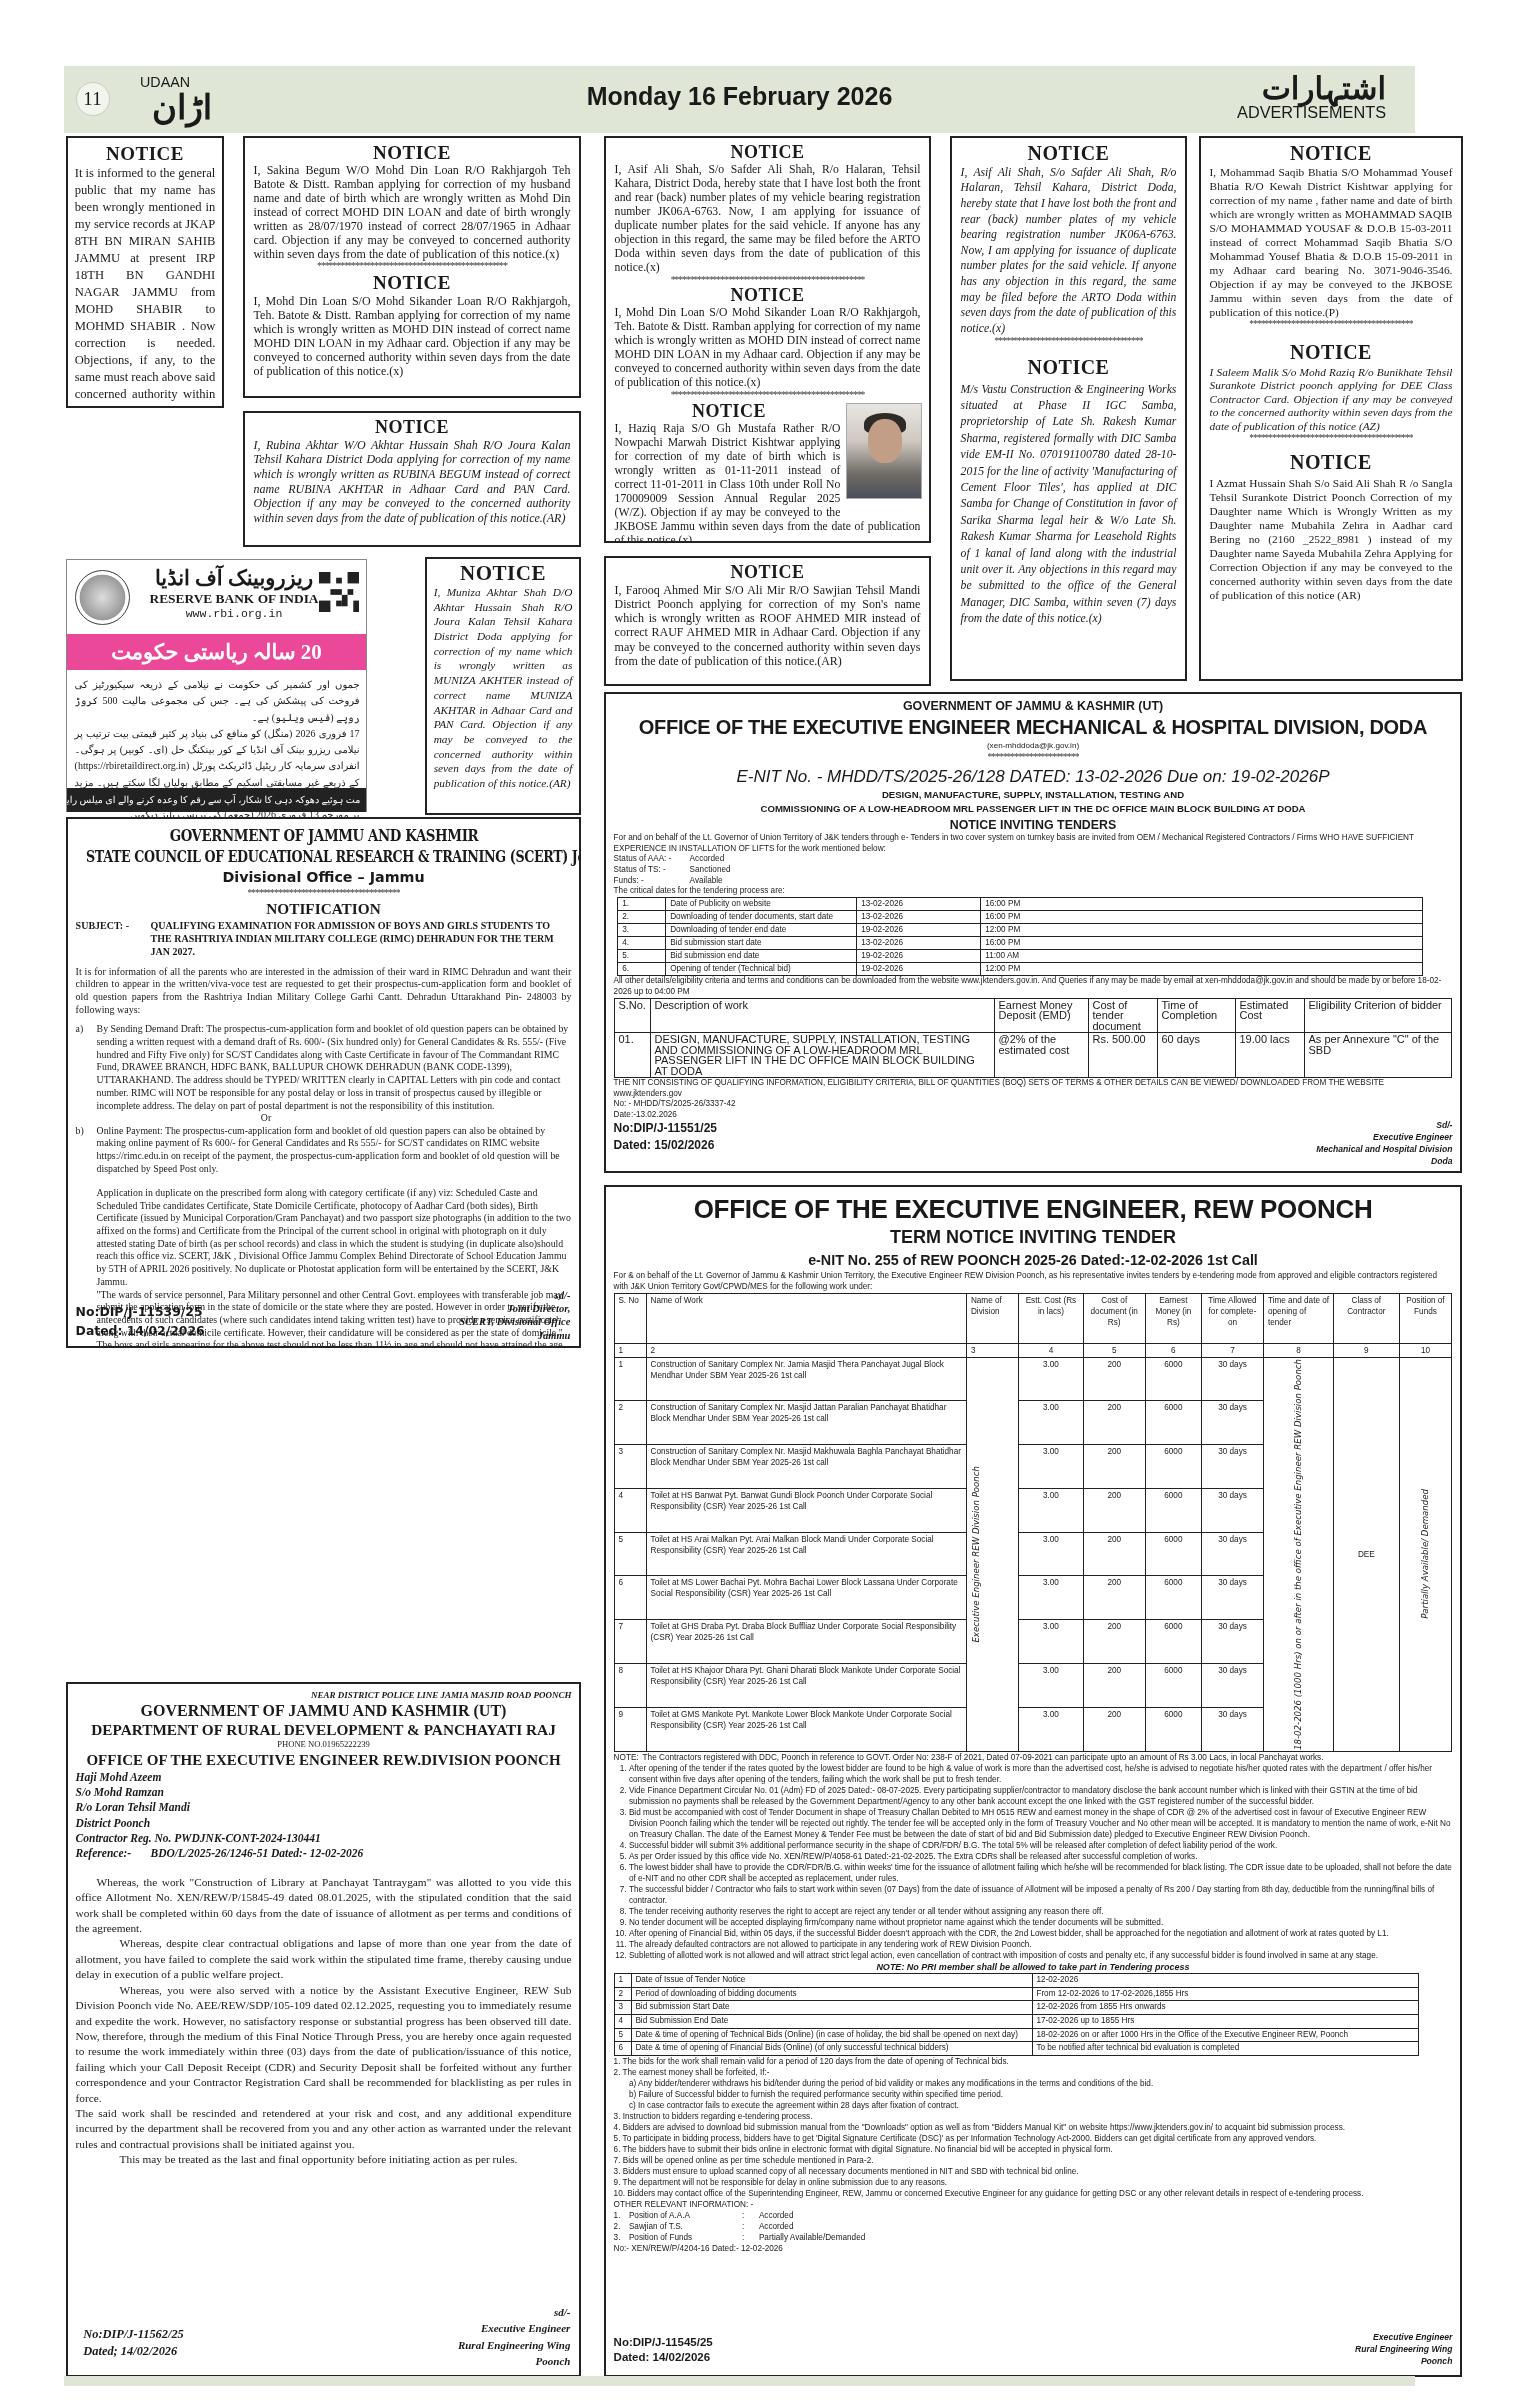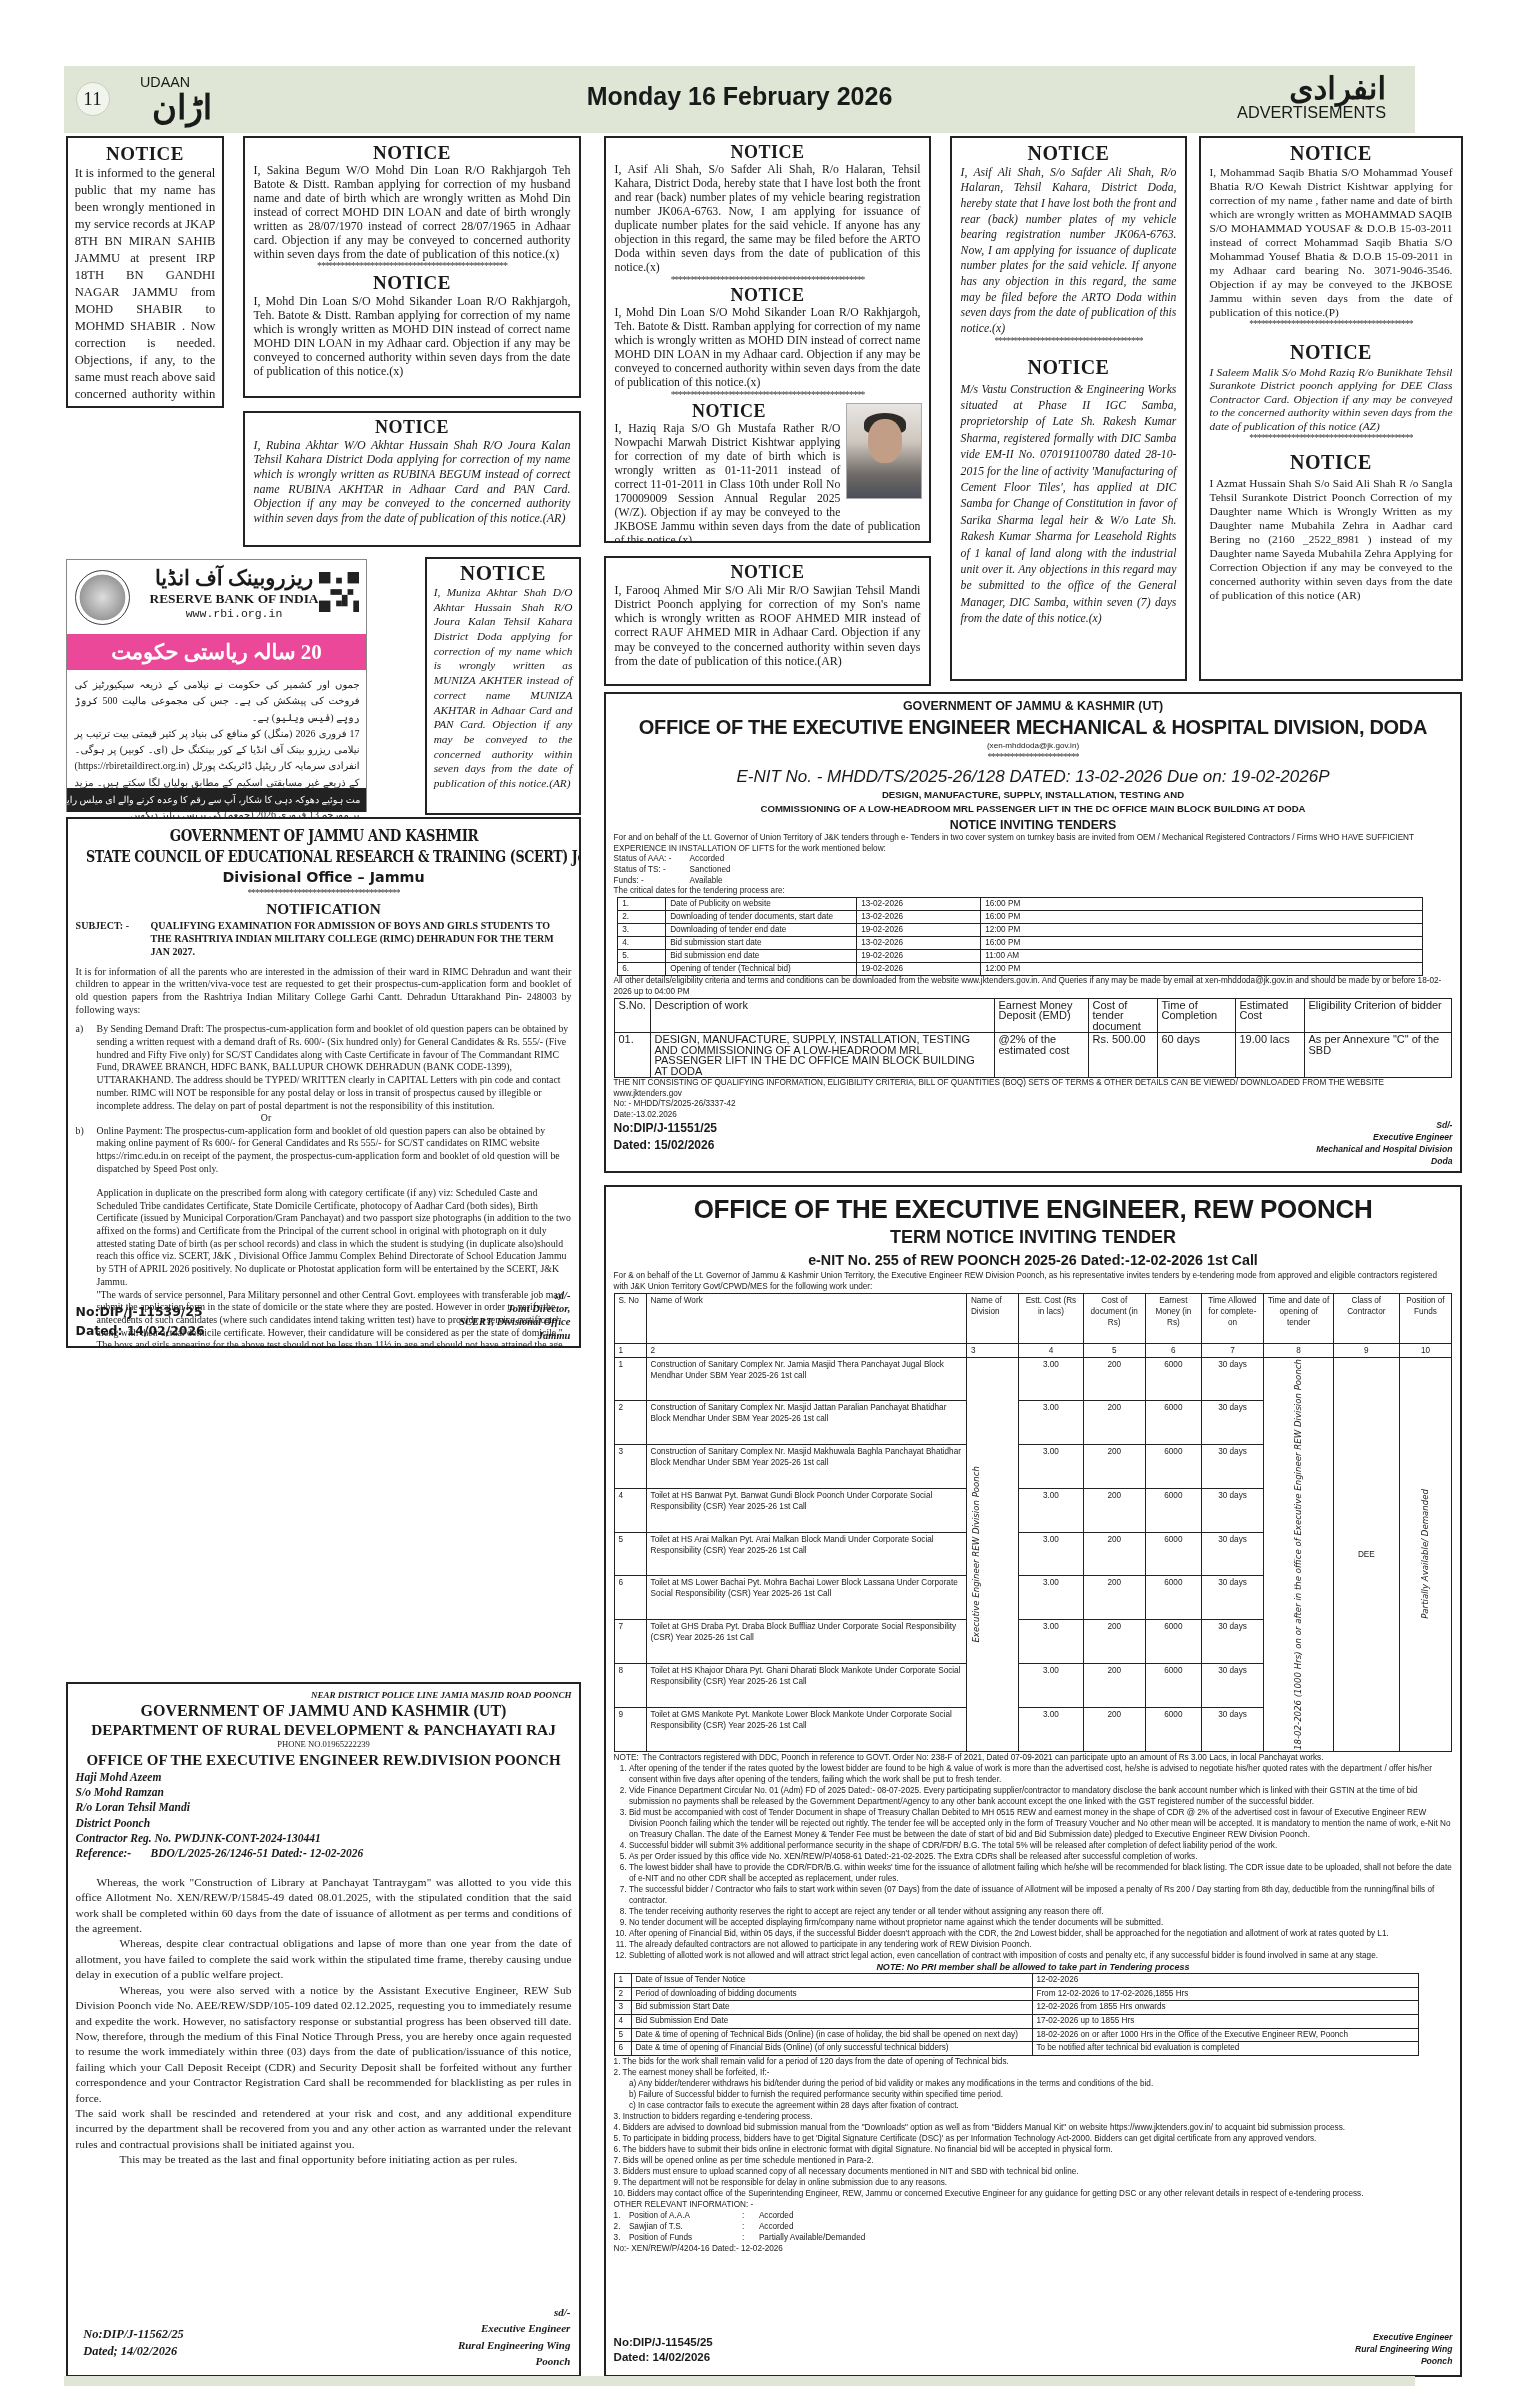--- a/index.html
+++ b/index.html
@@ -36,21 +36,21 @@
 </style>
 </head>
 <body>
 
 <div class="abs header">
   <div class="pgnum">11</div>
   <div class="logo-en">UDAAN</div>
   <div class="logo-ur">اڑان</div>
   <div class="hdate">Monday 16 February 2026</div>
   <div class="hright">
-    <div class="ur">انفرادی</div>
+    <div class="ur">اشتہارات</div>
     <div class="en">ADVERTISEMENTS</div>
   </div>
 </div>
 
 <div class="box" style="left:66px;top:136px;width:158px;height:272px;padding:3.8px 6.7px">
   <div class="nt" style="font-size:19px;line-height:23px">NOTICE</div>
   <div class="p" style="font-size:12.6px;line-height:17px">It is informed to the general public that my name has been wrongly mentioned in my service records at JKAP 8TH BN MIRAN SAHIB JAMMU at present IRP 18TH BN GANDHI NAGAR JAMMU from MOHD SHABIR to MOHMD SHABIR . Now correction is needed. Objections, if any, to the same must reach above said concerned authority within a week at the most.</div>
 
 </div>
 
@@ -325,21 +325,21 @@
   <table class="cond" style="font-size:8.2px;line-height:11px">
     <tbody>
         <tr style="height:50px">
       <th style="width:23px">S. No</th>
           <th style="width:229px">Name of Work</th>
           <th style="width:34px">Name of Division</th>
           <th style="width:46px;text-align:center">Estt. Cost (Rs in lacs)</th>
           <th style="width:40px;text-align:center">Cost of document (in Rs)</th>
           <th style="width:40px;text-align:center">Earnest Money (in Rs)</th>
           <th style="width:44px;text-align:center">Time Allowed for complete- on</th>
-          <th style="width:50px;text-align:center">Time and date of opening of tender</th>
+          <th style="width:50px;text-align:left">Time and date of opening of tender</th>
           <th style="width:38px;text-align:center">Class of Contractor</th>
           <th style="width:34px;text-align:center">Position of Funds</th>
     </tr>
     <tr class="center">
       <td>1</td>
           <td>2</td>
           <td>3</td>
           <td style="text-align:center">4</td>
           <td style="text-align:center">5</td>
           <td style="text-align:center">6</td>

